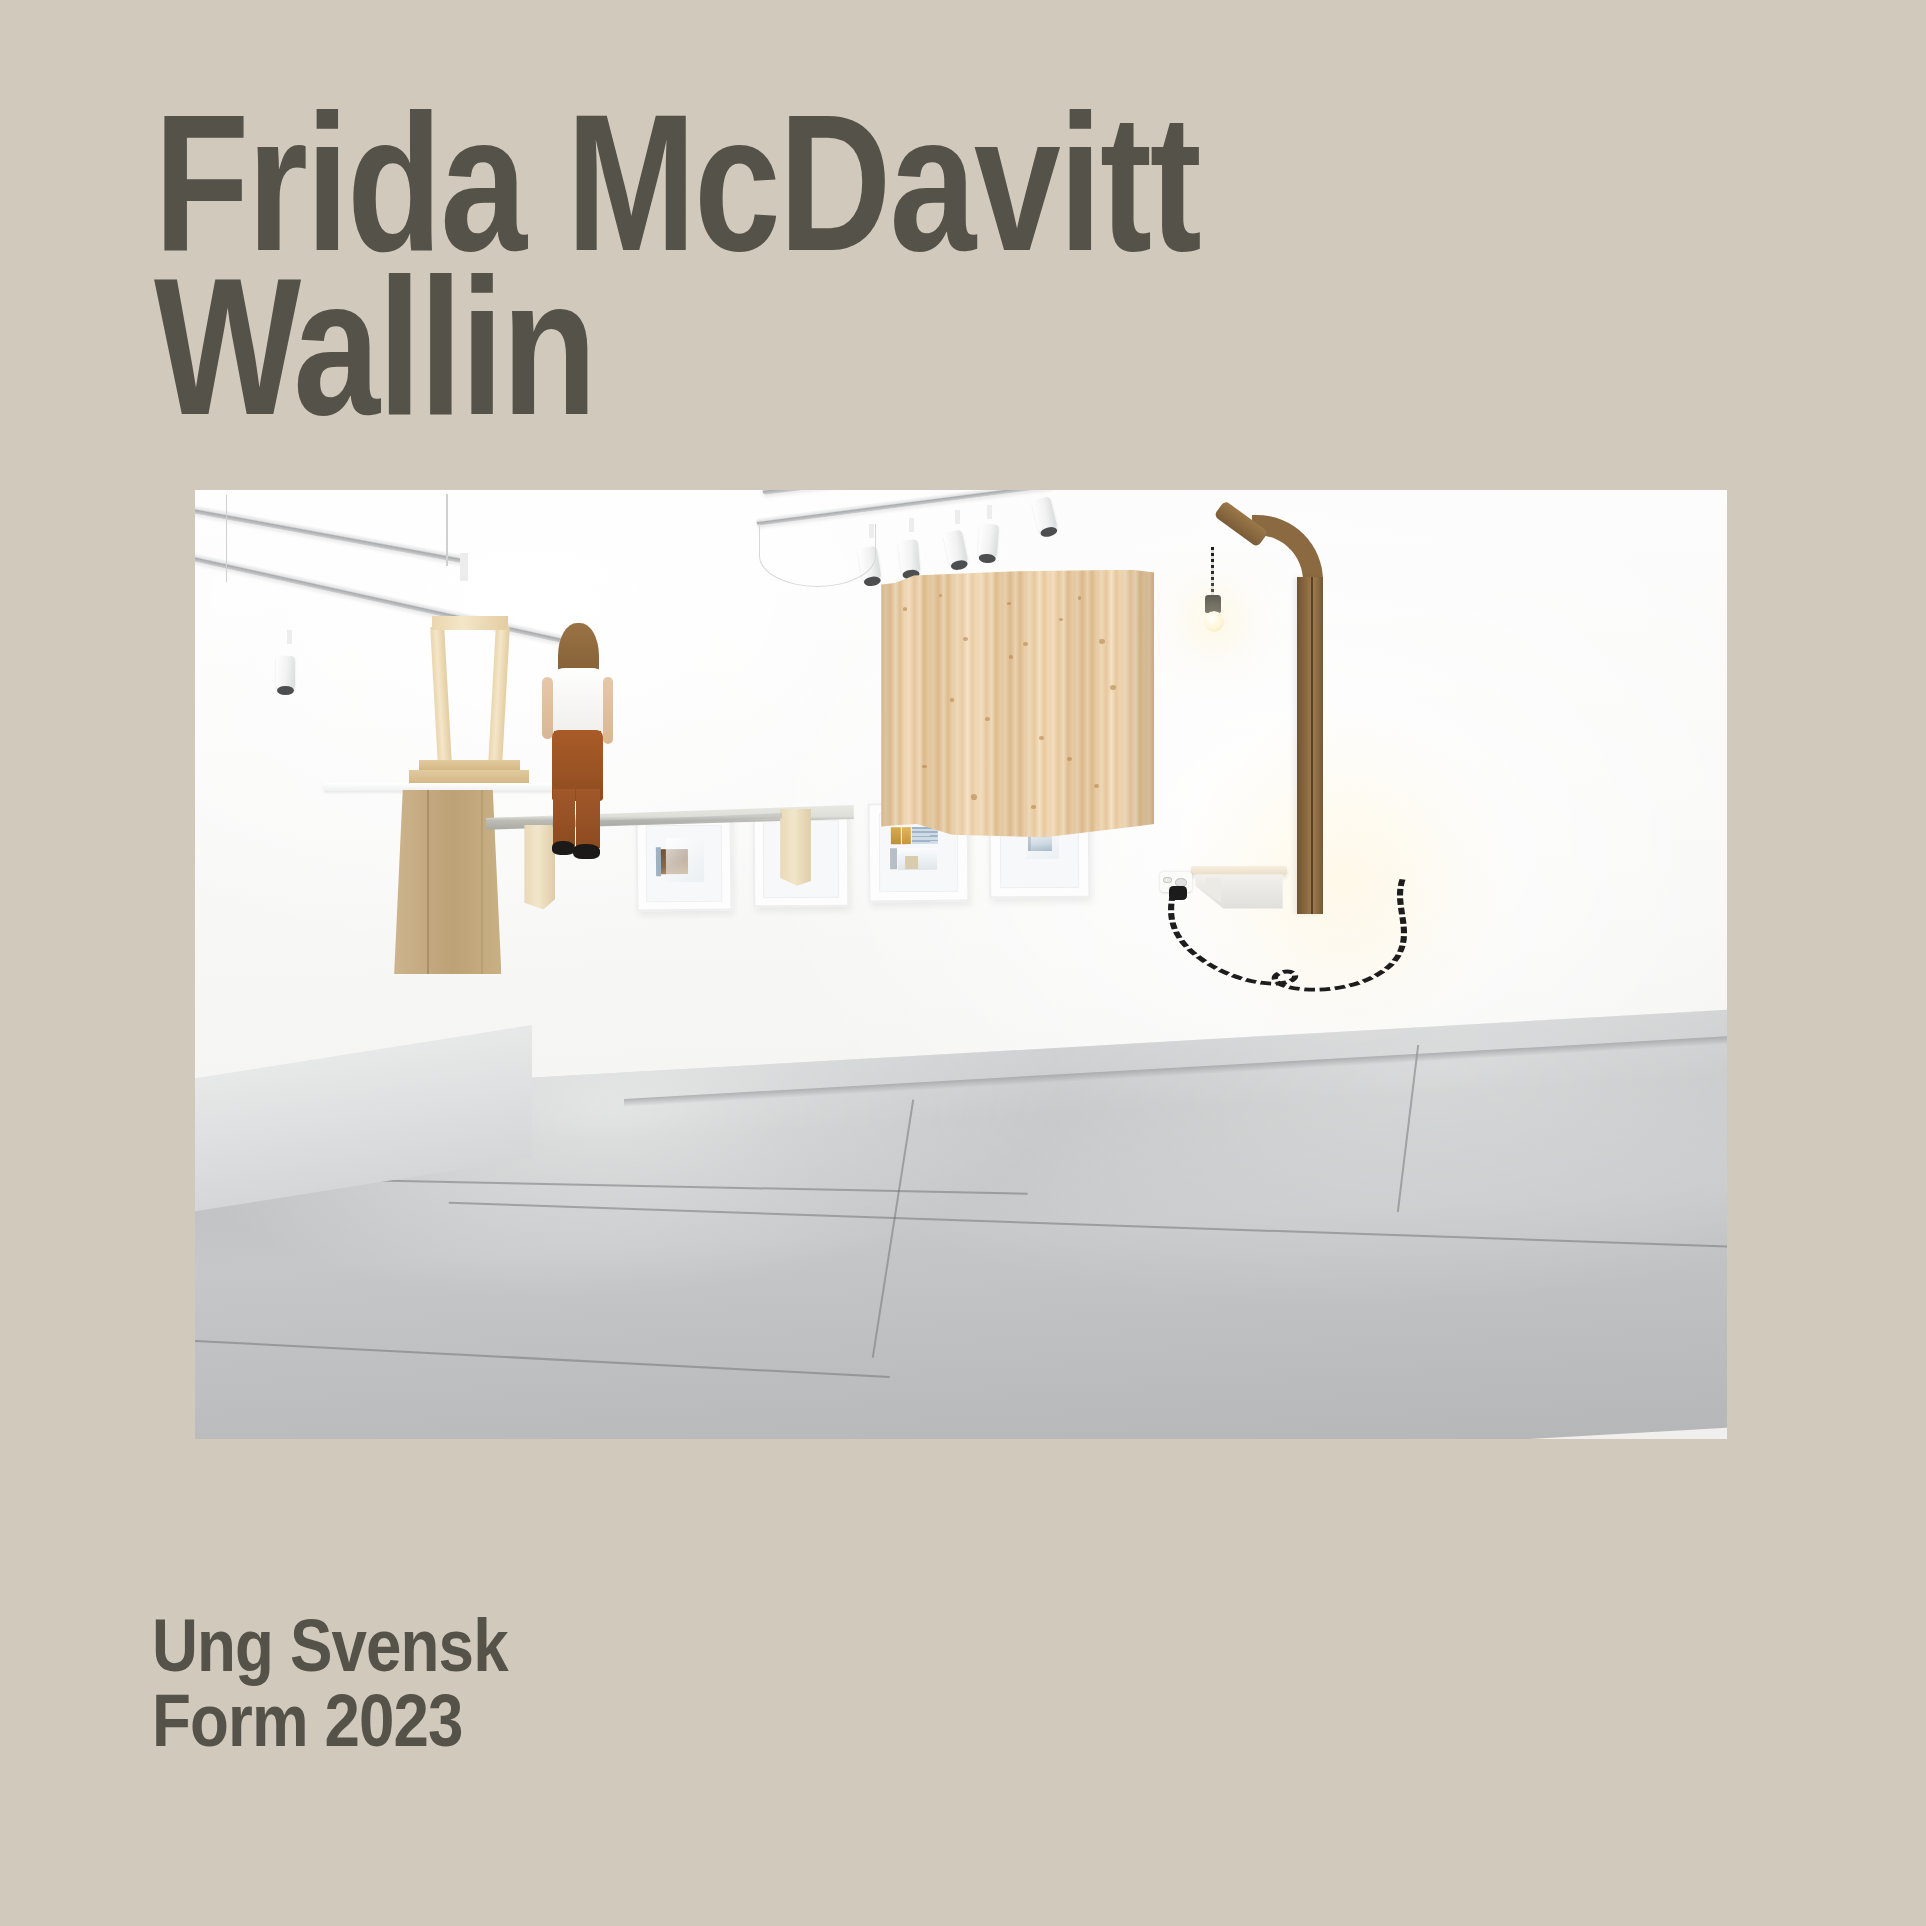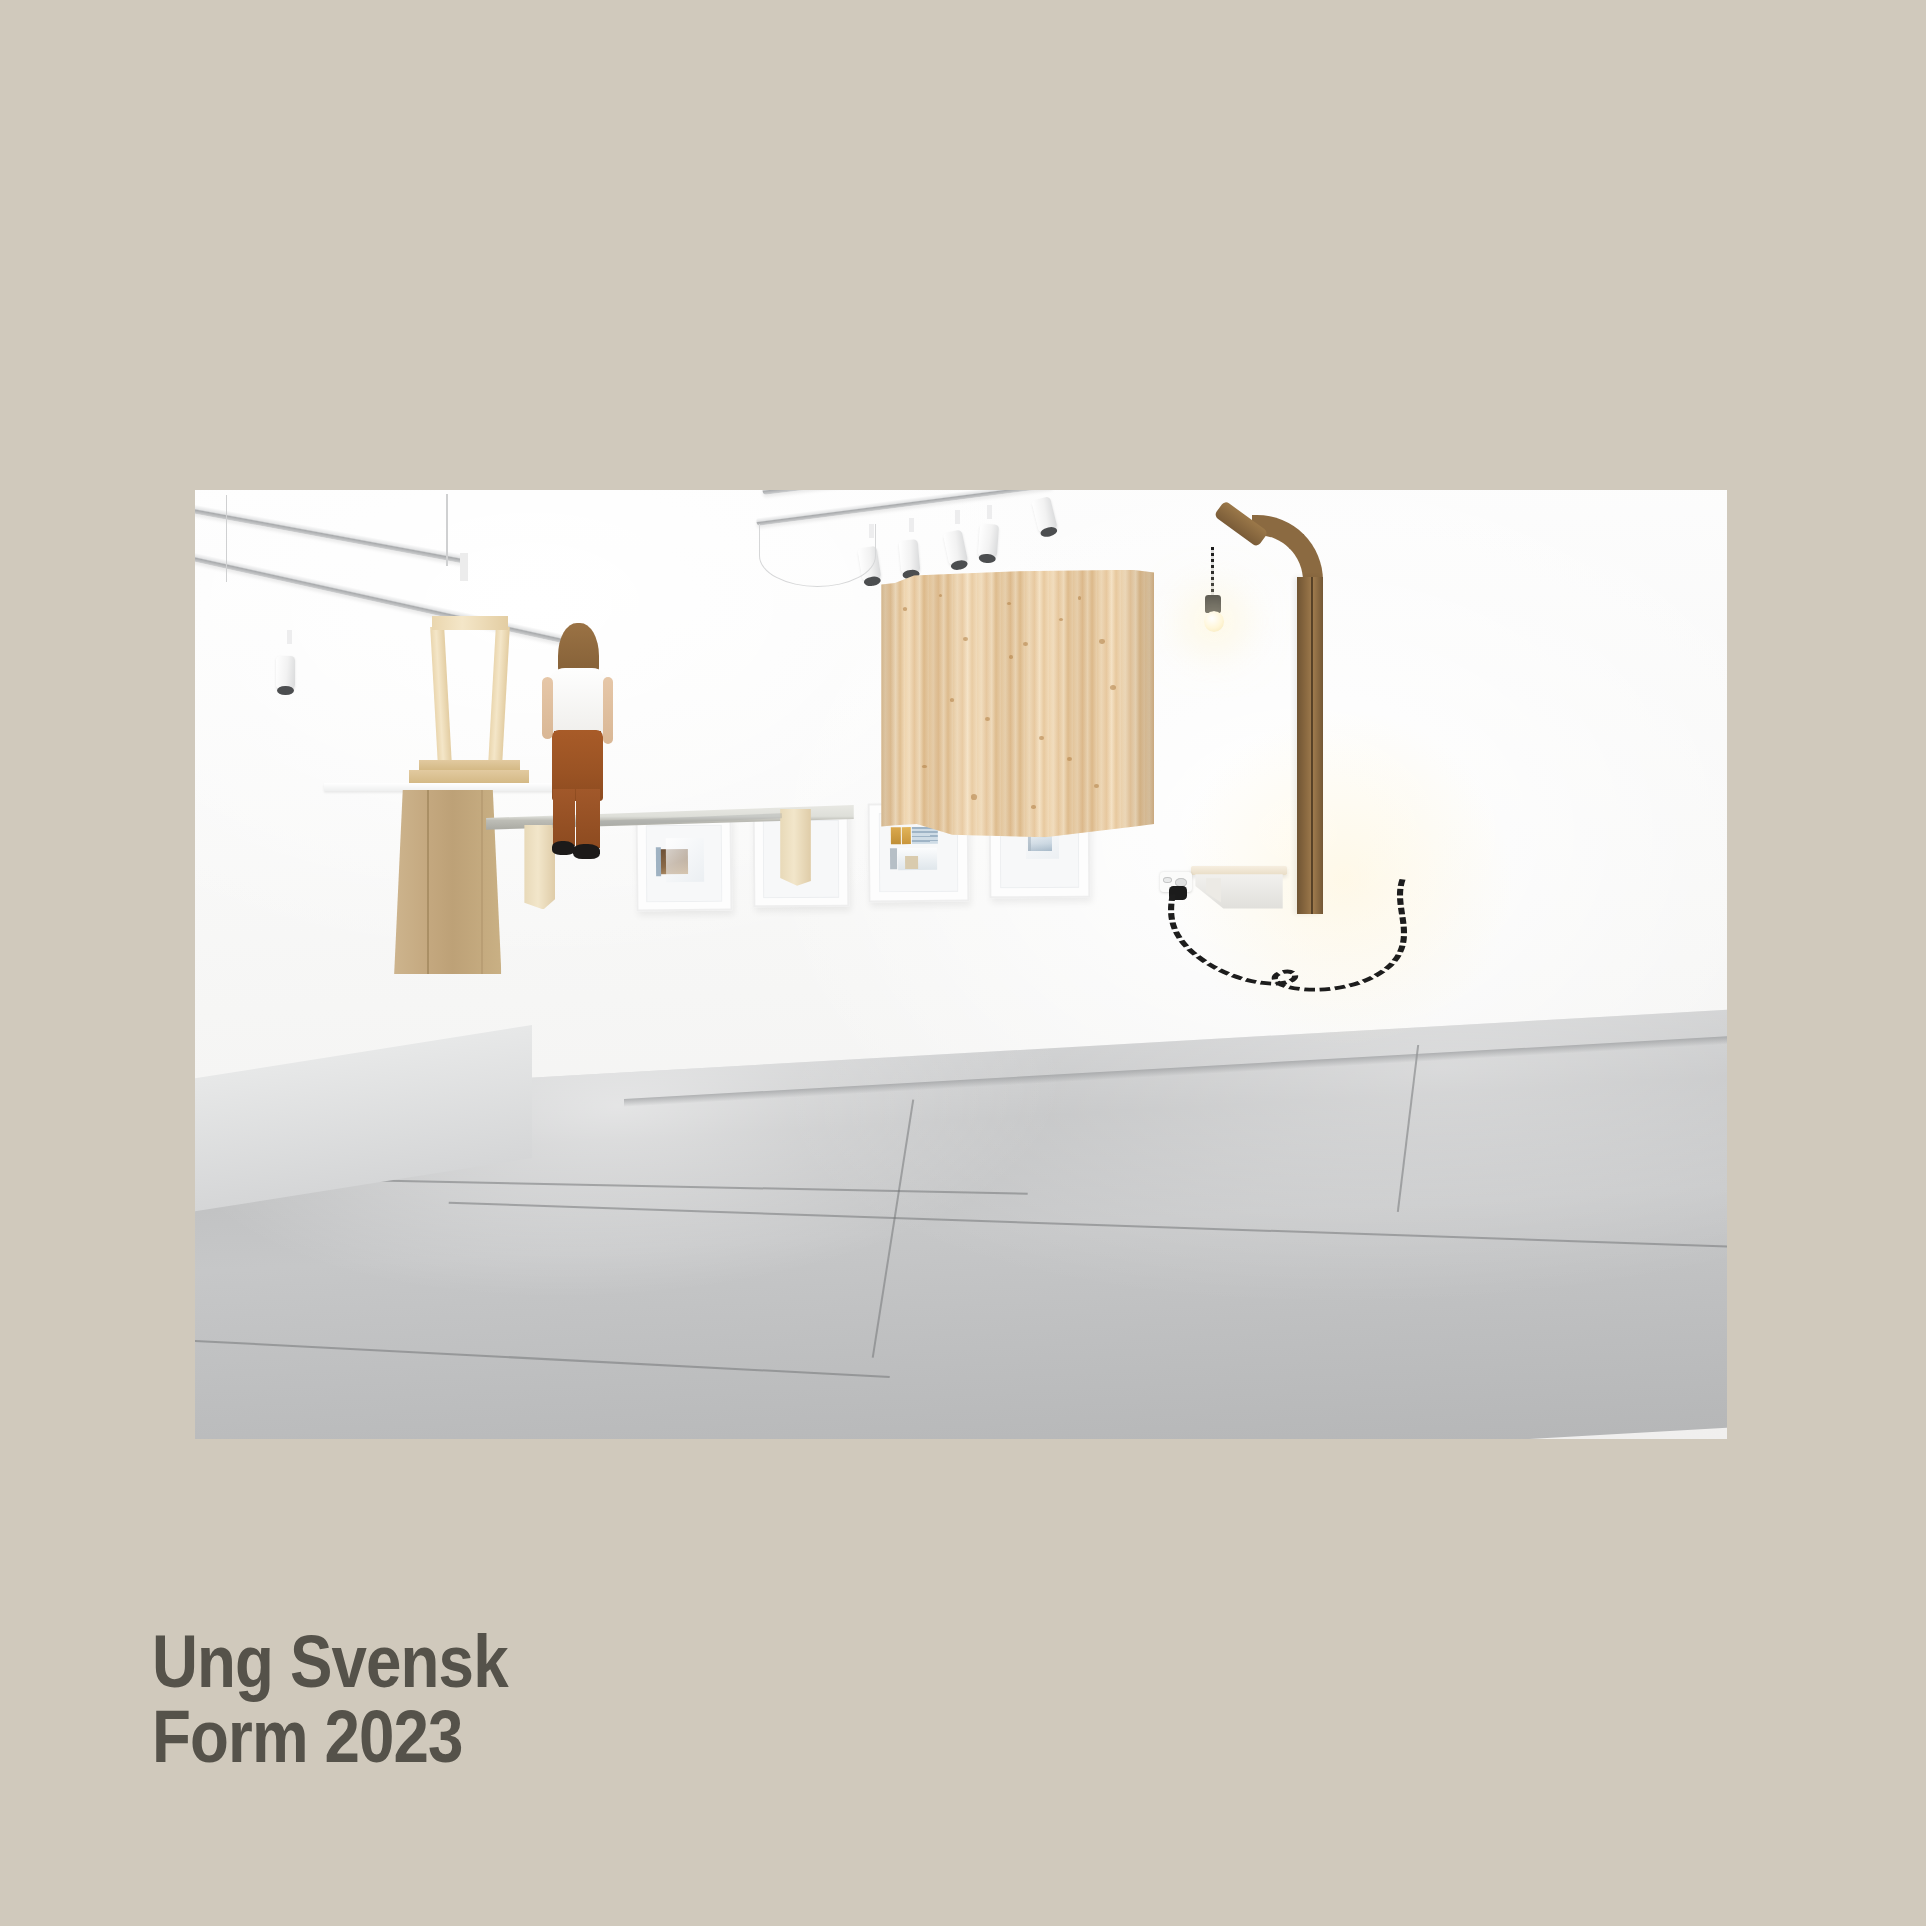--- a/index.html
+++ b/index.html
@@ -22,21 +22,21 @@
     line-height:0.84;
     letter-spacing:-2.6px;
     color:#55524a;
     transform:scaleX(0.80);
     transform-origin:left center;
     white-space:nowrap;
     font-stretch:condensed;
   }
 
   
-  .caption-block{position:absolute;left:152px;top:1608px;margin-top:16px;}
+  .caption-block{position:absolute;left:152px;top:1608px;}
   .caption-line{
     font-size:74px;
     font-weight:700;
     line-height:1.02;
     letter-spacing:-1px;
     color:#55524a;
     transform:scaleX(0.86);
     transform-origin:left center;
     white-space:nowrap;
   }
@@ -236,20 +236,24 @@
   }
   .outlet-hole{position:absolute;border-radius:50%;background:#dfe0e0;box-shadow:inset 0 0 0 0.9px #c3c4c4;}
   .plug{position:absolute;background:#1b1b1b;border-radius:4.3px;}
   .wall-cord{position:absolute;}
 </style>
 </head>
 <body>
 
 <div class="poster">
 
+  <div class="title-block">
+    <div class="title-line">Frida McDavitt</div>
+    <div class="title-line">Wallin</div>
+  </div>
 
   <div class="photo">
 
     <div class="wall"></div>
 
     <div class="floor">
       <div class="floor-sheen"></div>
       <div class="floor-seam" style="left:2%;top:26%;width:52%;transform:rotate(4.4deg);"></div>
       <div class="floor-seam" style="left:20%;top:43%;width:78%;transform:rotate(5.2deg);"></div>
       <div class="floor-seam" style="left:0%;top:66%;width:46%;transform:rotate(6.2deg);"></div>

